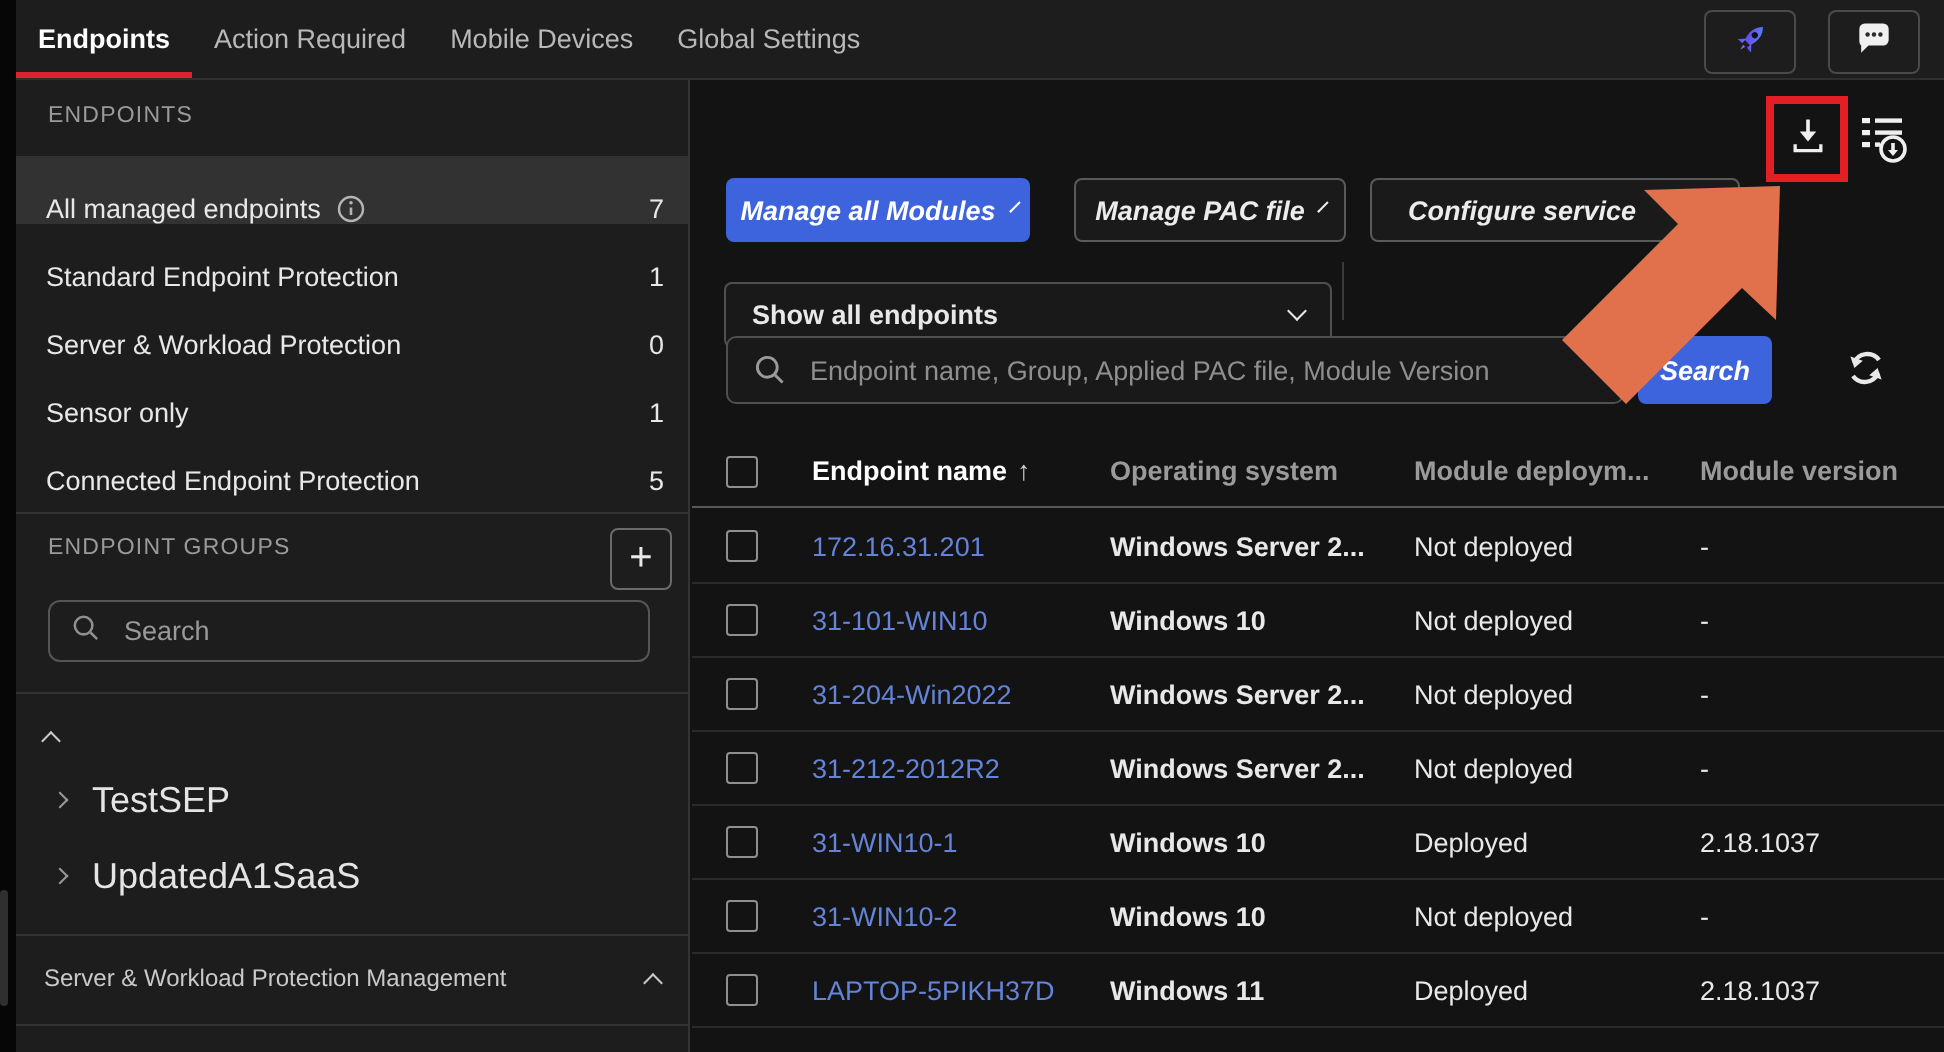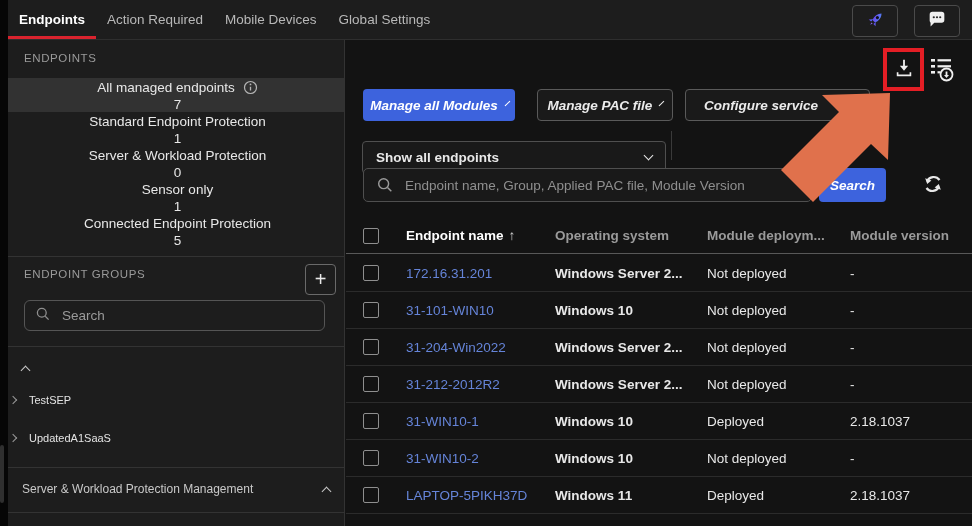--- a/index.html
+++ b/index.html
@@ -28,35 +28,35 @@
   .tab.active::after{content:"";position:absolute;left:0;right:0;bottom:0;height:3px;background:var(--red);}
   .tb-btn{position:absolute;top:5px;width:46px;height:32px;border:1px solid #4a4a4a;border-radius:4px;display:flex;align-items:center;justify-content:center;background:#1d1d1d;}
   .tb-btn.rocket{right:74px;}
   .tb-btn.chat{right:12px;}
 
   
   .sidebar{position:absolute;left:8px;top:40px;width:337px;bottom:0;background:var(--bg-panel);border-right:1px solid var(--divider);}
   .sb-section-label{position:absolute;left:16px;font-size:11.5px;letter-spacing:.6px;color:var(--txt-dim);}
   .sb-endpoints-label{top:12px;}
   .sb-nav{position:absolute;left:0;right:0;top:38px;}
-  .sb-item{height:34px;display:flex;align-items:center;padding:0 12px 0 15px;cursor:default;flex-direction:column;}
+  .sb-item{height:34px;display:flex;align-items:flex-end;padding:0 12px 0 15px;cursor:default;}
   .sb-item.selected{background:var(--bg-sel);}
   .sb-item.indent{}
   .sb-item .lbl{flex:1;color:var(--txt);display:flex;align-items:center;gap:8px;}
   .sb-item .cnt{color:var(--txt);}
   .sb-divider{position:absolute;left:0;right:0;height:1px;background:var(--divider);}
   .add-group-btn{position:absolute;right:8px;top:224px;width:31px;height:31px;border:1px solid #6a6a6a;border-radius:4px;display:flex;align-items:center;justify-content:center;font-size:20px;color:#e8e8e8;background:transparent;}
   .sb-search{position:absolute;left:16px;top:260px;width:301px;height:31px;border:1px solid #555;border-radius:6px;background:transparent;display:flex;align-items:center;padding:0 10px;gap:9px;}
   .sb-search input{flex:1;background:transparent;border:none;outline:none;color:var(--txt);font-size:13.5px;font-family:inherit;}
   .sb-search input::placeholder{color:#9a9a9a;}
   .groups{position:absolute;left:0;right:0;top:296px;}
   .grp-divider{height:1px;background:var(--divider);margin-top:10px;}
   .grp-header{height:26px;margin-top:8px;display:flex;align-items:center;padding:0 14px;color:#c9c9c9;font-size:12px;}
   .grp-header .glbl{flex:1;}
-  .grp-child{height:38px;display:flex;align-items:center;padding-left:2px;gap:13px;color:#e4e4e4;font-size:11px;}
+  .grp-child{height:38px;display:flex;align-items:center;padding-left:19px;gap:13px;color:#e4e4e4;font-size:18px;}
   .grp-child:first-of-type{margin-top:6px;}
 
   
   .chev{display:inline-block;width:7px;height:7px;border-right:1.7px solid currentColor;border-bottom:1.7px solid currentColor;}
   .chev.down{transform:rotate(45deg);margin-top:-4px;}
   .chev.up{transform:rotate(-135deg);margin-top:4px;}
   .chev.right{transform:rotate(-45deg);color:#9a9a9a;width:6px;height:6px;}
 
   
   .main{position:absolute;left:346px;top:40px;right:0;bottom:0;background:var(--bg-main);}

